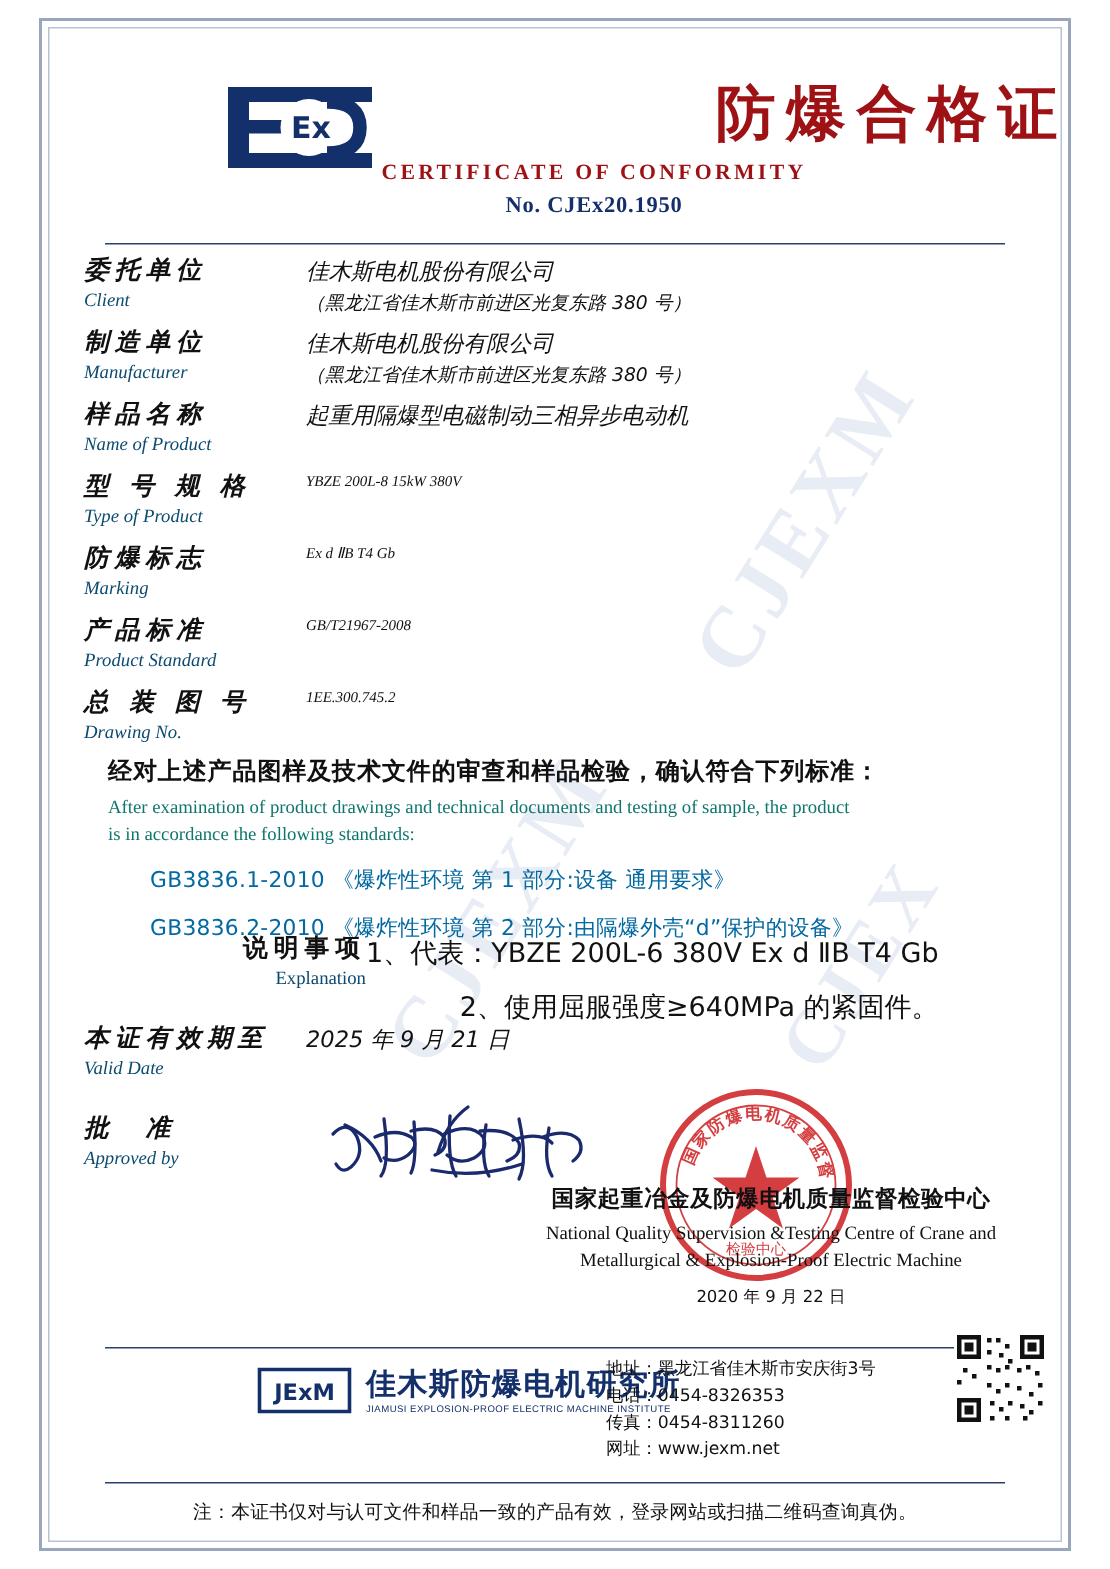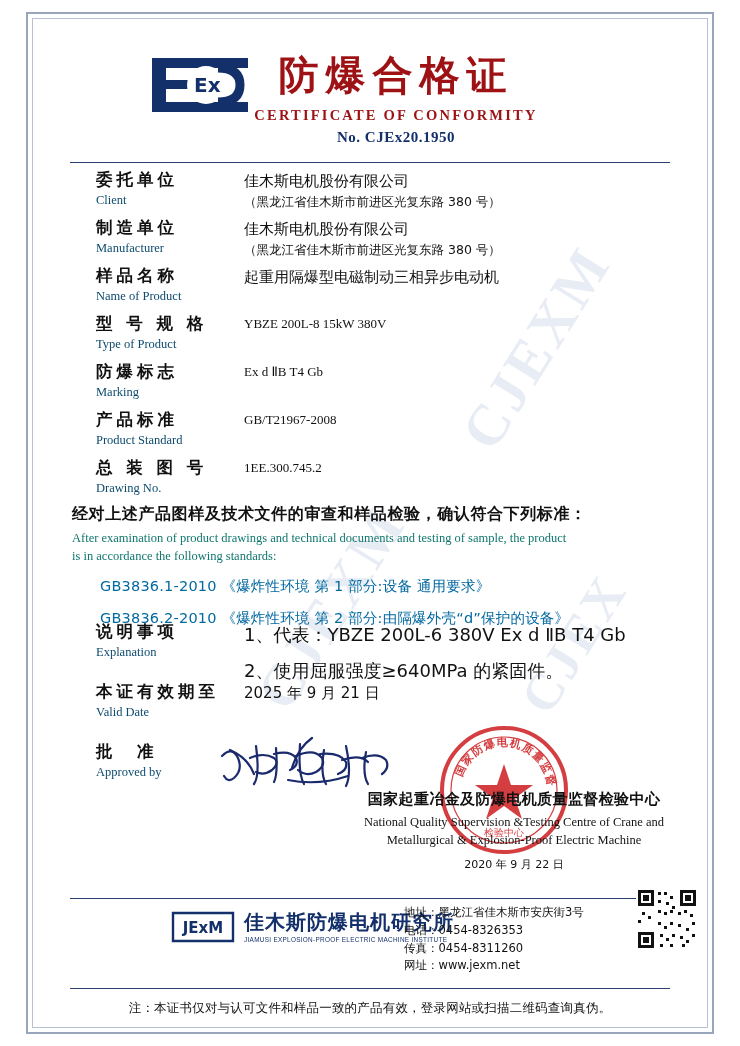--- a/index.html
+++ b/index.html
@@ -62,20 +62,21 @@
     left: 120px; top: 6px;
     width: 104px; height: 62px;
   }
   .title-cn {
     font-size: 40px;
     letter-spacing: 7px;
     color: #9e1114;
     font-weight: bold;
     font-family: "DejaVu Sans", sans-serif;
     margin-left: 52px;
+    text-align: right;
   }
   .title-en {
     margin-top: 4px;
     margin-left: 52px;
     font-size: 14.5px;
     letter-spacing: 2.2px;
     color: #9e1114;
     font-family: "Liberation Serif", serif;
     font-weight: bold;
   }
@@ -98,22 +99,23 @@
 
   
   .fields {
     position: absolute;
     left: 0; top: 156px; width: 100%;
   }
   .row {
     position: relative;
     display: flex;
     align-items: flex-start;
-    padding: 0 0 0 68px;
+    padding: 0 0 0 28px;
     min-height: 48px;
+    font-style: italic;
   }
   .label {
     width: 148px;
     flex: 0 0 148px;
   }
   .label .cn {
     font-size: 16.5px;
     font-weight: bold;
     color: #111;
     font-family: "DejaVu Sans", sans-serif;
@@ -132,21 +134,21 @@
     padding-top: 1px;
   }
   .value .main {
     font-size: 15px;
     color: #111;
     font-family: "DejaVu Sans", sans-serif;
     line-height: 1.35;
   }
   .value .main.serif {
     font-family: "Liberation Serif", serif;
-    font-size: 13px;
+    font-size: 10px;
   }
   .value .sub {
     font-size: 12.5px;
     color: #111;
     margin-top: 3px;
     font-family: "DejaVu Sans", sans-serif;
   }
 
   
   .statement {
@@ -179,20 +181,21 @@
     margin-bottom: 13px;
     letter-spacing: 0.2px;
   }
 
   
   .explanation {
     position: absolute;
     left: 0; top: 608px; width: 100%;
     display: flex;
     padding-left: 68px;
+    text-align: right;
   }
   .exp-items { padding-top: 1px; }
   .exp-item {
     font-size: 18px;
     color: #111;
     font-family: "DejaVu Sans", sans-serif;
     margin-bottom: 12px;
   }
 
   

